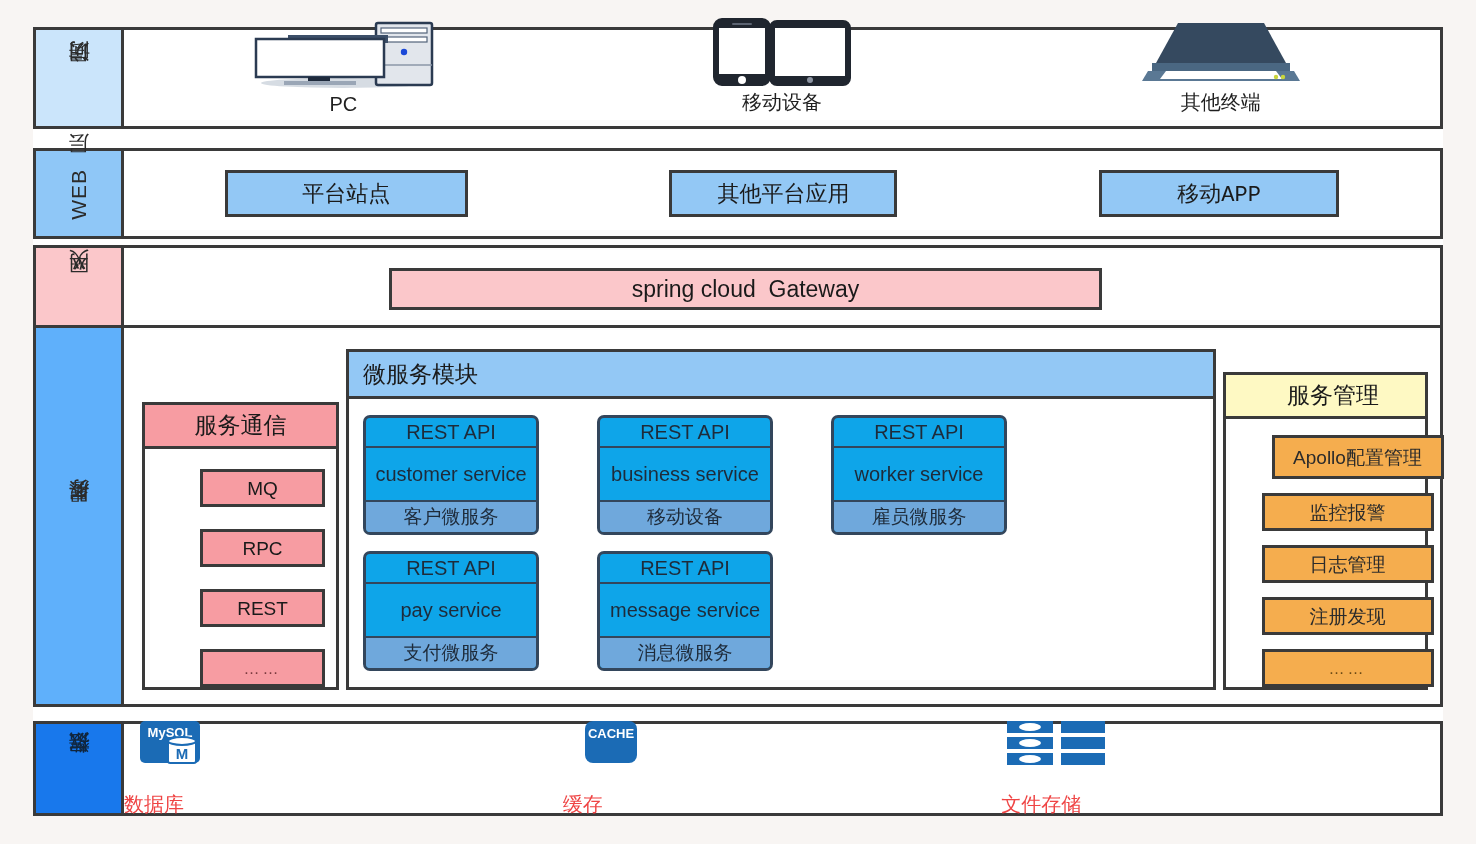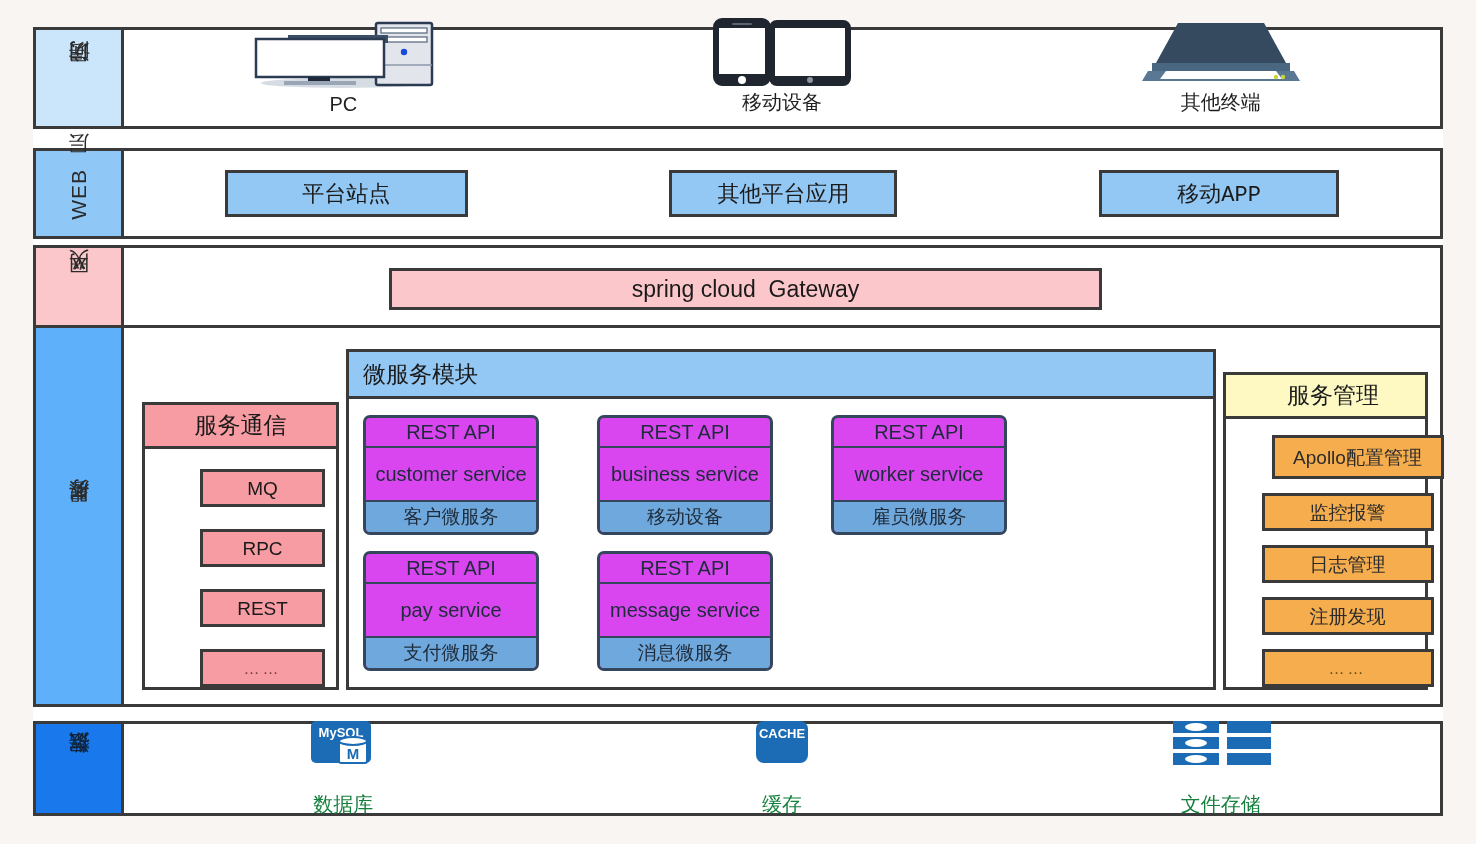--- a/index.html
+++ b/index.html
@@ -127,21 +127,21 @@
     justify-content: flex-start;
     padding-left: 14px;
     height: 47px;
   }
   #panel-micro .panel-body { padding: 16px 14px; display: flex; flex-direction: column; gap: 16px; }
   .ms-row { display: flex; gap: 58px; }
   .ms-card {
     width: 176px;
     border: 3px solid #33465c;
     border-radius: 7px;
-    background: #d946ef;
+    background: #0ea5e9;
     overflow: hidden;
     display: flex; flex-direction: column;
   }
   .ms-api {
     height: 30px;
     border-bottom: 2px solid #33465c;
     display: flex; align-items: center; justify-content: center;
     font-size: 20px; color: #1e2b3a;
   }
   .ms-name {
@@ -178,24 +178,24 @@
   .mgmt-chip.dots { letter-spacing: 3px; font-size: 16px; color: #6b4a16; }
 
   
   #row-data { left: 0; top: 694px; width: 1410px; height: 95px; }
   #row-data .row-label { background: #1878ec; }
   #row-data .row-label span { color: #11263d; }
   .stores { display: flex; width: 100%; height: 100%; }
   .store {
     flex: 1 1 0;
     display: flex; flex-direction: column;
-    align-items: center; justify-content: center;
+    align-items: flex-start; justify-content: center;
     gap: 20px;
   }
-  .store .slabel { font-size: 20px; color: #15803d; font-family: Liberation Serif, serif; }
+  .store .slabel { font-size: 20px; color: #ef4444; font-family: Liberation Serif, serif; }
 </style>
 </head>
 <body>
 
 <div id="diagram">
 
   <div class="row" id="row-access">
     <div class="row-label">
       <span>访问层</span>
     </div>

